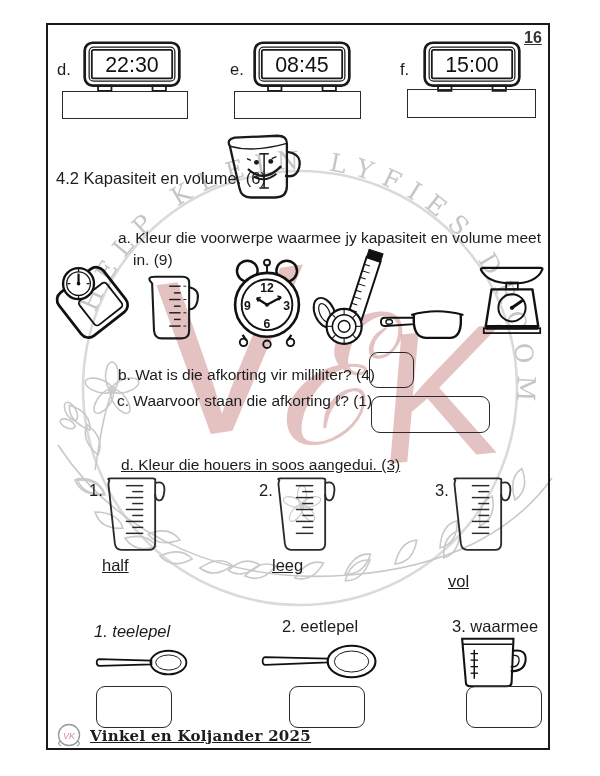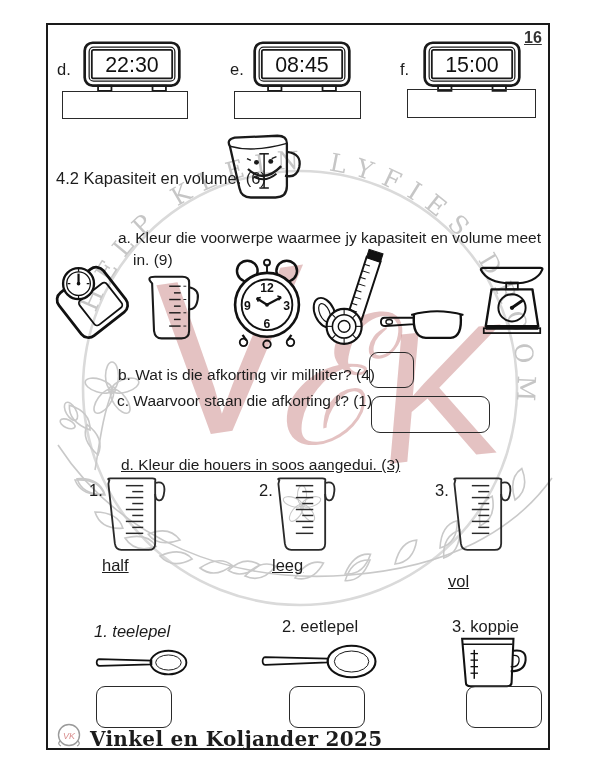--- a/index.html
+++ b/index.html
@@ -9,22 +9,22 @@
   .t.big{font-size:16.5px;}
   .t.num{font-size:16.5px;}
   .page-border{position:absolute;left:46px;top:23px;width:500px;height:723px;
                border:2px solid #1a1a1a;}
   .pageno{position:absolute;left:524px;top:29px;font-size:16px;font-weight:bold;color:#333;text-decoration:underline;}
   .blank{display:inline-block;width:36px;border-bottom:1.6px solid #1c1c1c;height:14px;}
   .ansbox{position:absolute;border:1.7px solid #2a2a2a;background:transparent;}
   .ansbox.sq{border-radius:0;}
   .ansbox.rd{border-radius:9px;}
   .ctr{text-align:left;text-decoration:underline;}
-  .footer-text{position:absolute;font-size:20px;font-weight:bold;letter-spacing:.3px;
-               font-family:"DejaVu Serif","Liberation Serif",serif;}
+  .footer-text{position:absolute;font-size:15px;font-weight:bold;letter-spacing:.3px;
+               font-family:"DejaVu Serif","Liberation Serif",serif;text-decoration:underline;}
   svg{position:absolute;overflow:visible;}
   svg text{font-family:"Liberation Sans",sans-serif;}
   .wm-serif{font-family:"DejaVu Serif","Liberation Serif",serif;}
 </style>
 </head>
 <body>
 
 <div class="page">
 
   <svg width="600" height="776" viewBox="0 0 600 776" style="left:0;top:0;">
@@ -329,21 +329,21 @@
     <span>2.</span>&nbsp;<span>eetlepel</span>
   </div>
   <svg style="left:260px;top:640px;" width="120" height="44" viewBox="0 0 124 46">
     <path d="M5 18 Q2 18 2 22 Q2 26 5 26 L70 23.5 L70 19.5 Z" fill="none" stroke="#111" stroke-width="1.8"></path>
     <ellipse cx="95" cy="22.5" rx="25" ry="16.5" fill="none" stroke="#111" stroke-width="2.2"></ellipse>
     <ellipse cx="95" cy="22.5" rx="18" ry="11" fill="none" stroke="#111" stroke-width="1"></ellipse>
   </svg>
   <div class="ansbox rd" style="left:289px;top:686px;width:74px;height:40px;"></div>
 
   <div class="t big" style="left:452px;top:617px;">
-    <span>3.</span>&nbsp;<span>koppie</span>
+    <span>3.</span>&nbsp;<span>waarmee</span>
   </div>
   <svg style="left:452px;top:634px;" width="80" height="56" viewBox="0 0 82 60">
     <path d="M9 5 L64 5 L62 52 Q62 56 57 56 L18 56 Q13 56 13 52 Z" fill="none" stroke="#111" stroke-width="2.2"></path>
     <path d="M9 11 L63 11" stroke="#111" stroke-width="1.4"></path>
     <path d="M64 18 Q78 16 77 28 Q76 40 61 40" fill="none" stroke="#111" stroke-width="2.2"></path>
     <path d="M63 23 Q71 22 70 29 Q69 36 61 35" fill="none" stroke="#111" stroke-width="1.4"></path>
     <line x1="22" y1="17" x2="22" y2="48" stroke="#111" stroke-width="1.6"></line>
     <g stroke="#111" stroke-width="1.4">
       <line x1="18" y1="21" x2="26" y2="21"></line>
         <line x1="18" y1="28" x2="26" y2="28"></line>

